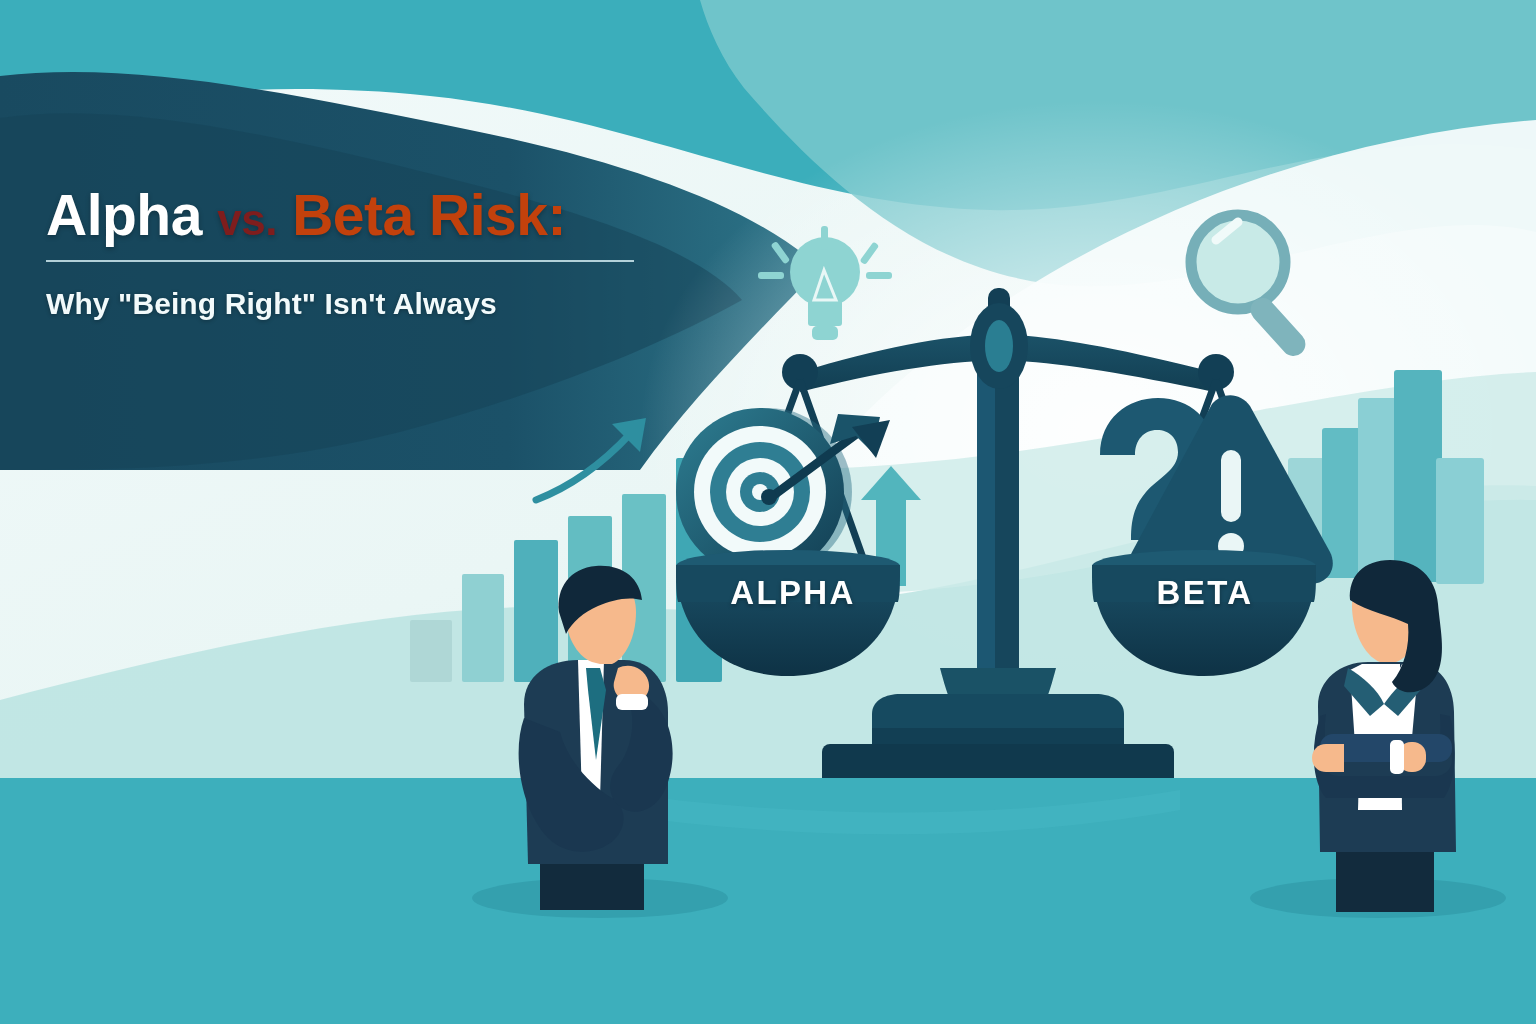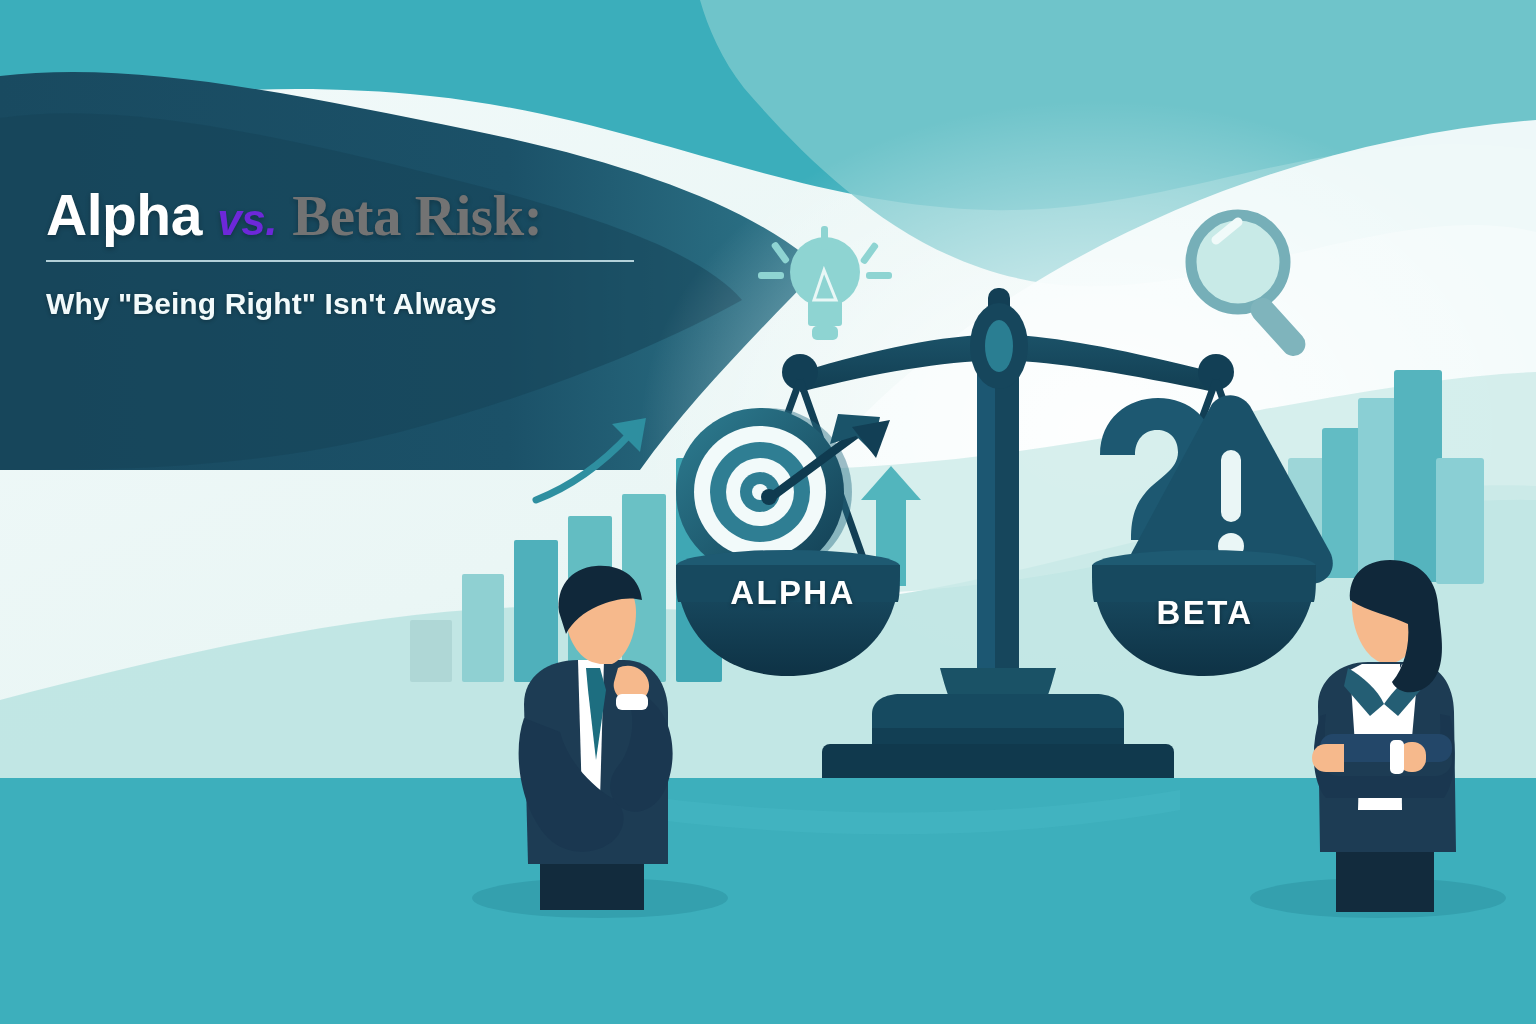--- a/index.html
+++ b/index.html
@@ -19,22 +19,22 @@
   }
   #main-title{
     font-size:57px;
     font-weight:bold;
     line-height:1.04;
     letter-spacing:-0.5px;
     white-space:nowrap;
     text-shadow:0 2px 5px rgba(0,0,0,.28);
   }
   #main-title .w1{color:#FFFFFF;}
-  #main-title .w2{color:#6d28d9;font-size:44px;font-style:italic;}
-  #main-title .w3{color:#737373;font-family:Liberation Serif, serif;}
+  #main-title .w2{color:#7f1d1d;font-size:44px;}
+  #main-title .w3{color:#c2410c;}
   #title-rule{
     margin-top:15px;
     width:588px;height:2px;
     background:#CFE9EE;
     opacity:.85;
   }
   #subtitle{
     margin-top:22px;
     font-size:30px;
     font-weight:600;
@@ -46,21 +46,21 @@
   }
   .pan-label{
     position:absolute;
     color:#FFFFFF;
     font-weight:bold;
     font-size:33px;
     letter-spacing:2.4px;
     text-shadow:0 2px 4px rgba(0,0,0,.33);
   }
   #label-alpha{left:718px;top:574px;width:150px;text-align:center;}
-  #label-beta{left:1140px;top:574px;width:130px;text-align:center;margin-top:20px;}
+  #label-beta{left:1140px;top:574px;width:130px;text-align:center;}
 </style>
 </head>
 <body>
 
 <div id="stage">
 
   <svg id="art" viewBox="0 0 1536 1024" xmlns="http://www.w3.org/2000/svg">
     <defs>
       <linearGradient id="gPanel" x1="0" y1="0" x2="1" y2="0">
         <stop offset="0%" stop-color="#194A60"></stop>

